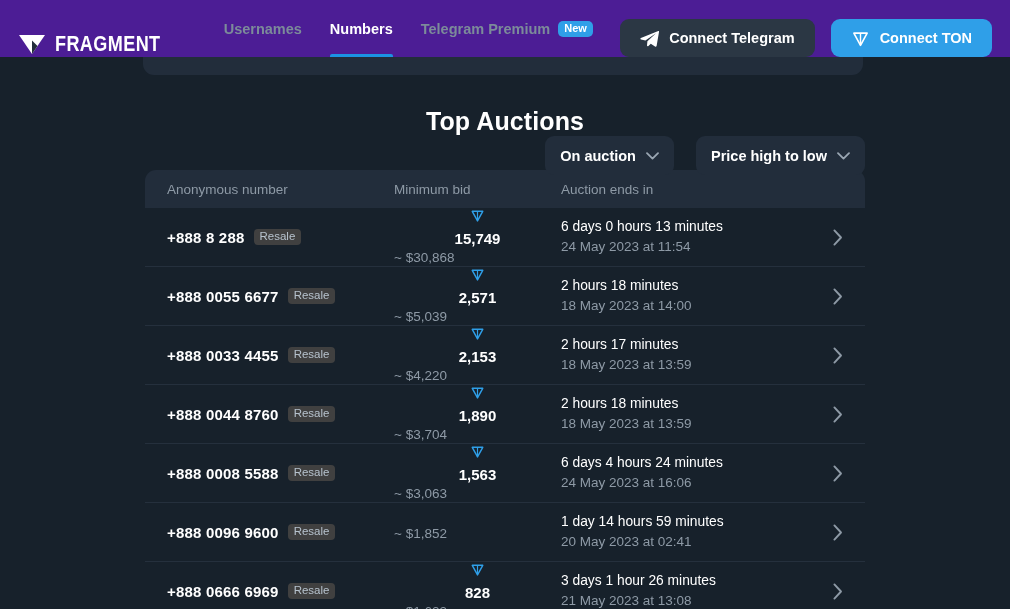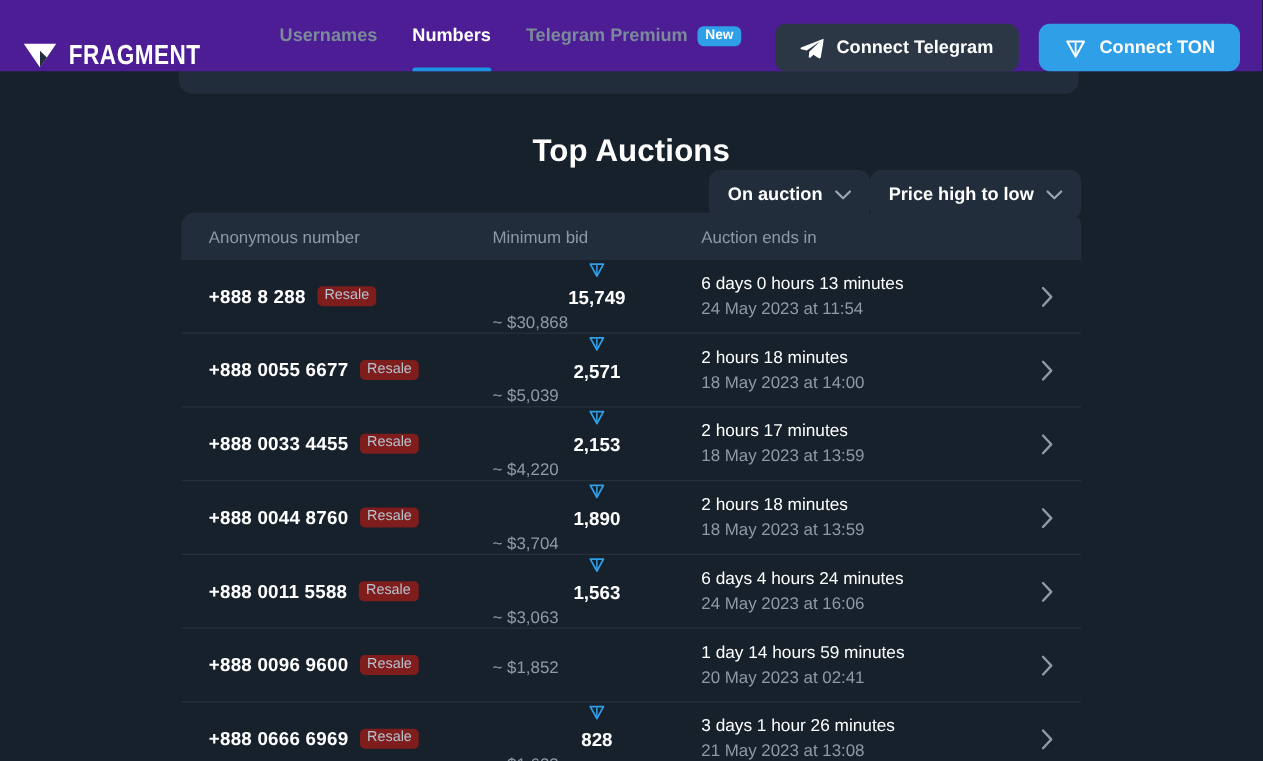--- a/index.html
+++ b/index.html
@@ -141,21 +141,21 @@
   }
   .section-title {
     font-size: 25px;
     font-weight: 700;
     color: #ffffff;
     letter-spacing: 0.1px;
   }
   .filters {
     margin-left: auto;
     display: flex;
-    gap: 0;
+    gap: 22px;
   }
   .filter {
     display: flex;
     align-items: center;
     gap: 10px;
     height: 39px;
     padding: 0 15px;
     background: #222d3b;
     border-radius: 9px;
     font-size: 14.5px;
@@ -206,21 +206,21 @@
     gap: 9px;
   }
   .num {
     font-size: 15px;
     font-weight: 700;
     color: #ffffff;
     white-space: nowrap;
     letter-spacing: 0.2px;
   }
   .resale {
-    background: #7f1d1d;
+    background: #404040;
     color: #b6c2cd;
     font-size: 11.5px;
     font-weight: 400;
     border-radius: 4px;
     padding: 2px 6px 3px 6px;
     line-height: 1;
     white-space: nowrap;
   }
 
   .bid-main {
@@ -435,21 +435,21 @@
     </div>
     <div class="col-arrow arrow-cell">
       <svg width="10" height="17" viewBox="0 0 10 17">
         <path d="M1.4 1.4 L8 8.5 L1.4 15.6" fill="none" stroke="#8e9aa6" stroke-width="1.9" stroke-linecap="round" stroke-linejoin="round"></path>
       </svg>
     </div>
   </div>
 
   <div class="row">
     <div class="col-num num-cell">
-      <span class="num">+888 0011 5588</span>
+      <span class="num">+888 0008 5588</span>
       <span class="resale">Resale</span>
     </div>
     <div class="col-bid">
       <div class="bid-main">
         <svg width="15" height="15" viewBox="0 0 20 20">
           <path d="M3 4.4 L17 4.4 L10 17.2 Z" fill="none" stroke="#2f9fe8" stroke-width="1.9" stroke-linejoin="round"></path>
           <path d="M10 5.2 L10 16.2" stroke="#2f9fe8" stroke-width="1.6"></path>
         </svg>
         <span>1,563</span>
       </div>

